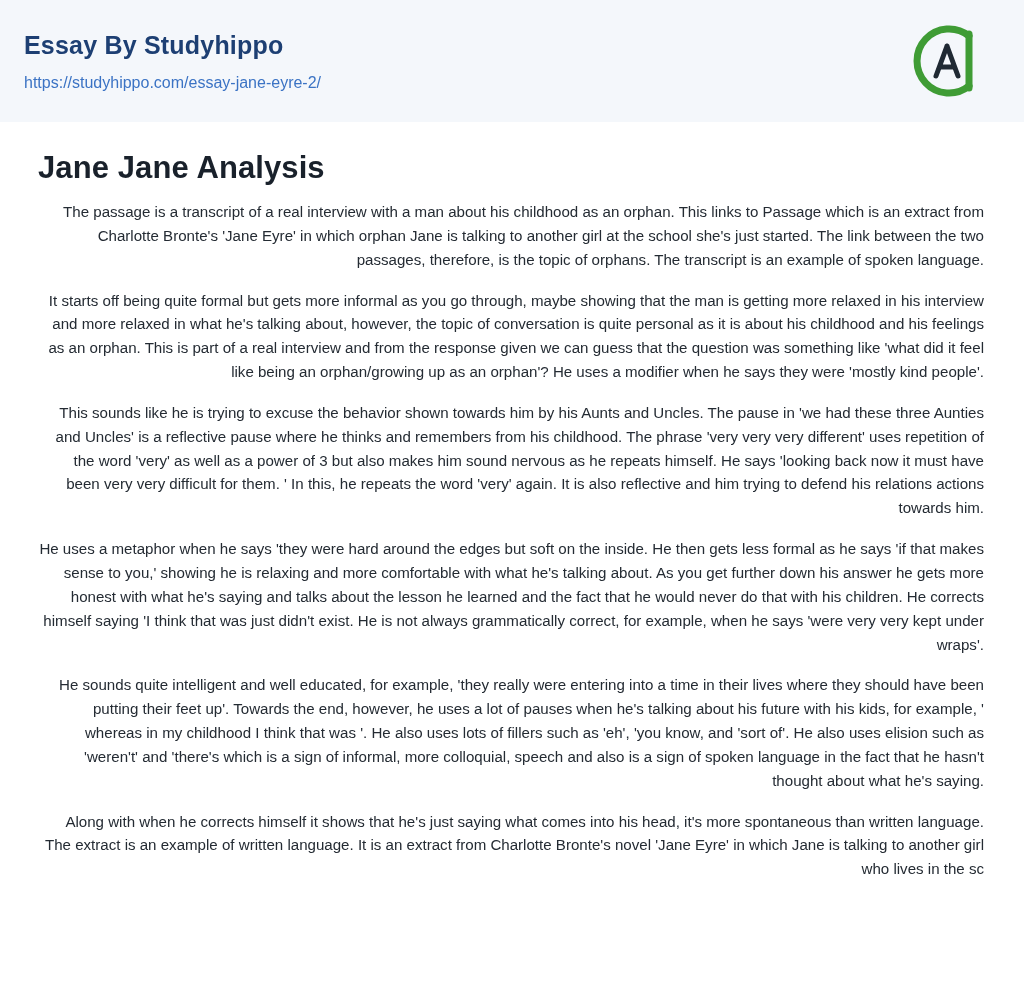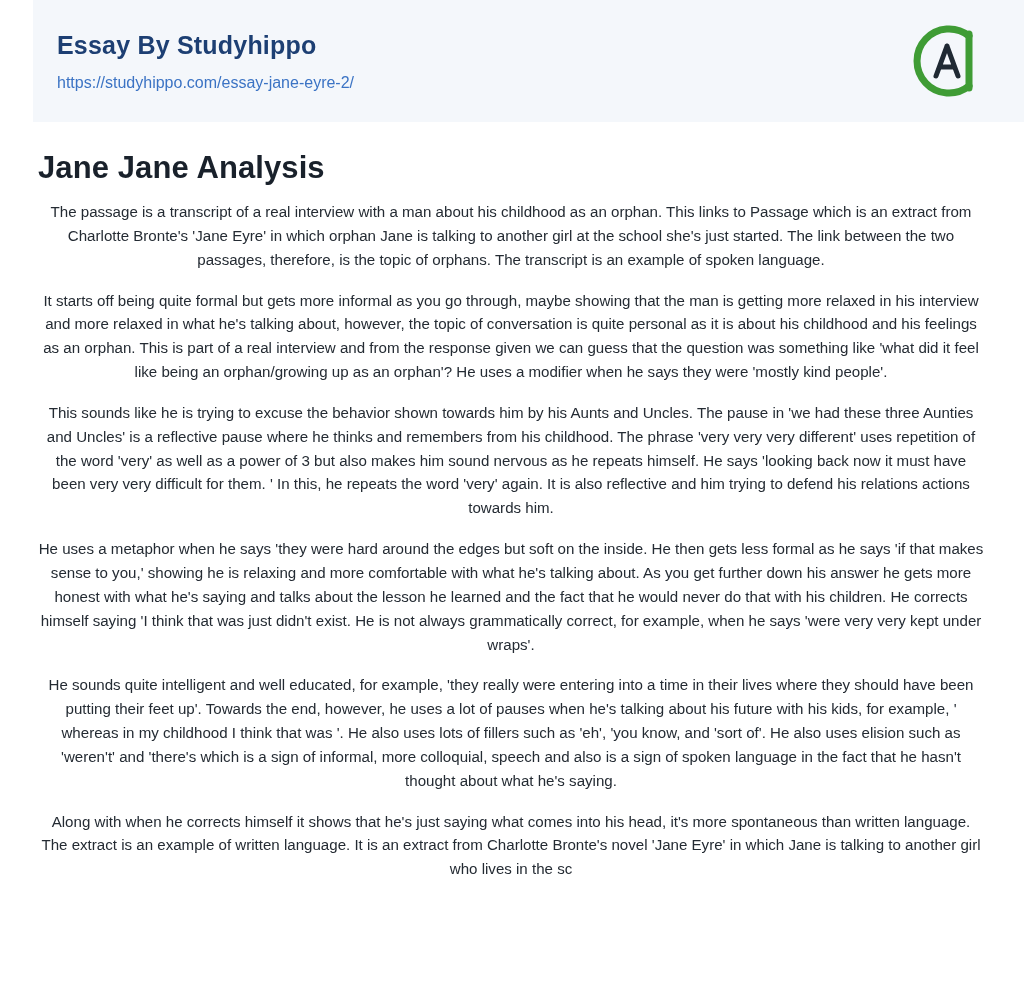--- a/index.html
+++ b/index.html
@@ -19,21 +19,20 @@
     width: 1024px;
     height: 1003px;
     box-sizing: border-box;
   }
   .header {
     position: relative;
     height: 122px;
     background: #f4f7fb;
     box-sizing: border-box;
     padding: 30px 40px 0 24px;
-    margin-left: 33px;
   }
   .brand-title {
     font-size: 25px;
     font-weight: bold;
     color: #1d3f73;
     letter-spacing: 0.2px;
     margin: 0;
     line-height: 1.2;
   }
   .brand-url {
@@ -58,21 +57,21 @@
     font-weight: bold;
     color: #19212b;
     margin: 0 0 14px 0;
     letter-spacing: 0.1px;
   }
   .para {
     font-size: 15.1px;
     line-height: 1.58;
     color: #242b33;
     margin: 0 0 17px 0;
-    text-align: center;
+    text-align: right;
   }
   .para:last-child {
     margin-bottom: 8px;
   }
 </style>
 </head>
 <body>
 
 <div class="page">
 

